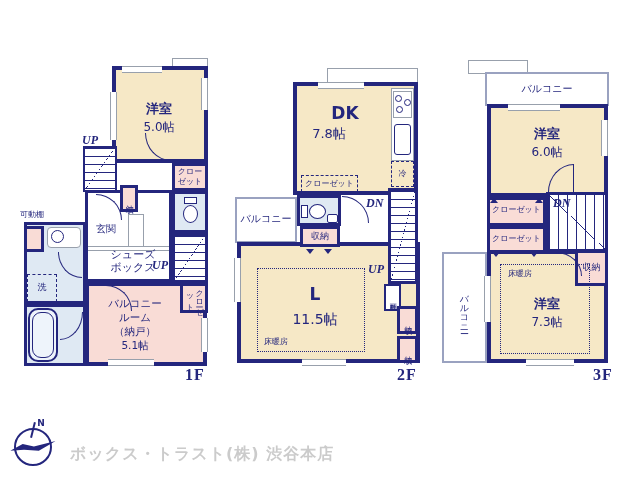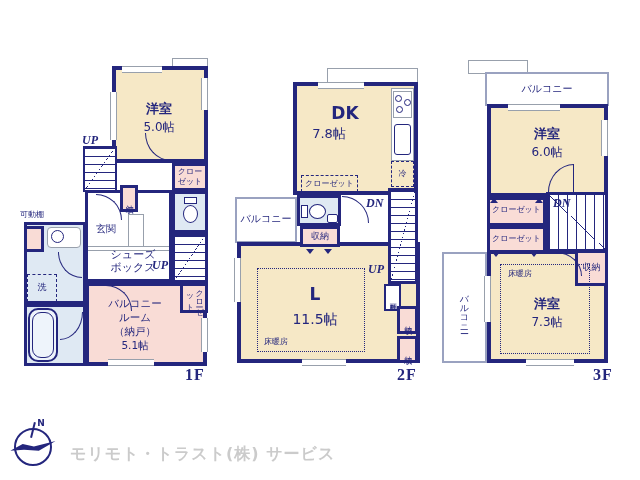--- a/index.html
+++ b/index.html
@@ -207,16 +207,16 @@
     <div class="lbl vert" style="left:456px;top:278px;width:16px;height:60px;font-size:9px">バルコニー</div>
 
     <div class="lbl tag" style="left:588px;top:367px;width:30px;height:16px">3F</div>
   </div>
 
   <div>
     <div class="abs" style="left:14px;top:428px;width:38px;height:38px;border:2.5px solid var(--wall);border-radius:50%"></div>
     <div class="abs" style="left:32px;top:422px;width:2px;height:16px;background:var(--wall);transform:rotate(14deg)"></div>
     <div class="lbl" style="left:35px;top:418px;width:12px;height:10px;font-size:9px;font-weight:bold">N</div>
     <div class="abs" style="left:10px;top:440px;width:46px;height:13px;background:var(--wall);clip-path:polygon(0 70%,28% 25%,52% 50%,100% 20%,62% 85%,30% 70%);transform:rotate(-4deg)"></div>
-    <div class="abs" style="left:70px;top:444px;font-size:16px;font-weight:bold;color:#cbcbcb;letter-spacing:1px">モリモト・トラスト(株) サービス</div>
+    <div class="abs" style="left:70px;top:444px;font-size:16px;font-weight:bold;color:#cbcbcb;letter-spacing:1px">ボックス・トラスト(株) 渋谷本店</div>
   </div>
 
 </div>
 
 </body></html>

